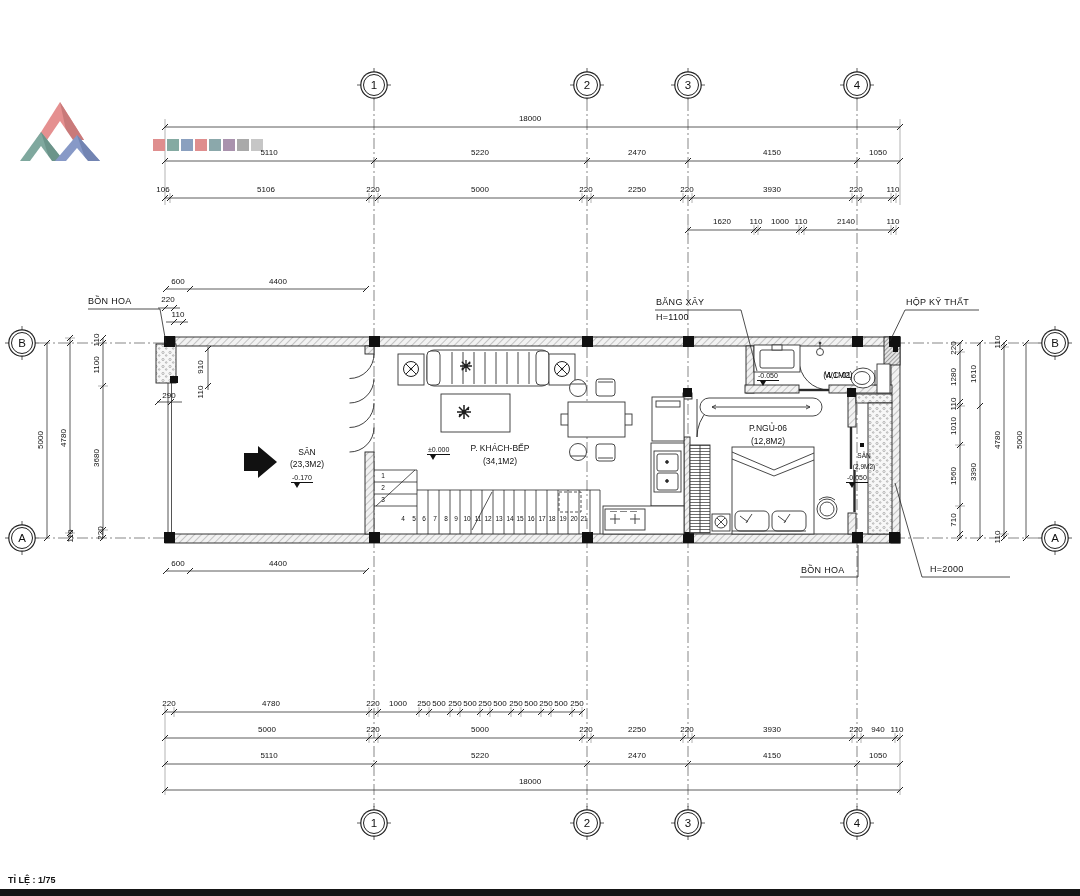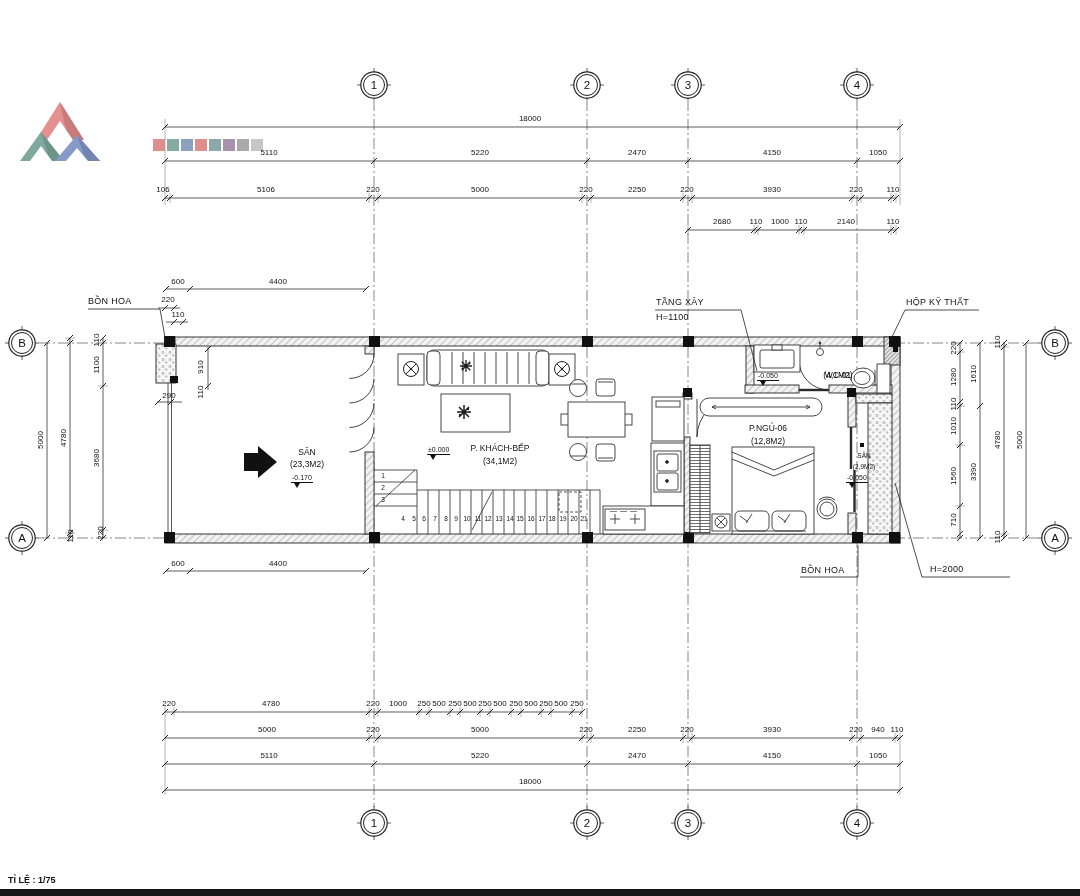--- a/index.html
+++ b/index.html
@@ -303,21 +303,21 @@
 <span class="dim" style="left:163px;top:190px">106</span>
 <span class="dim" style="left:266px;top:190px">5106</span>
 <span class="dim" style="left:373px;top:190px">220</span>
 <span class="dim" style="left:480px;top:190px">5000</span>
 <span class="dim" style="left:586px;top:190px">220</span>
 <span class="dim" style="left:637px;top:190px">2250</span>
 <span class="dim" style="left:687px;top:190px">220</span>
 <span class="dim" style="left:772px;top:190px">3930</span>
 <span class="dim" style="left:856px;top:190px">220</span>
 <span class="dim" style="left:893px;top:190px">110</span>
-<span class="dim" style="left:722px;top:222px">2680</span>
+<span class="dim" style="left:722px;top:222px">1620</span>
 <span class="dim" style="left:756px;top:222px">110</span>
 <span class="dim" style="left:780px;top:222px">1000</span>
 <span class="dim" style="left:801px;top:222px">110</span>
 <span class="dim" style="left:846px;top:222px">2140</span>
 <span class="dim" style="left:893px;top:222px">110</span>
 
 <span class="dim" style="left:169px;top:704px">220</span>
 <span class="dim" style="left:271px;top:704px">4780</span>
 <span class="dim" style="left:373px;top:704px">220</span>
 <span class="dim" style="left:398px;top:704px">1000</span>
@@ -394,21 +394,21 @@
 <span class="lvl" style="left:291px;top:474px">-0.170</span>
 <i class="tri" style="left:294px;top:483px"></i>
 <span class="lvl" style="left:427px;top:446px">±0.000</span>
 <i class="tri" style="left:430px;top:455px"></i>
 <span class="lvl" style="left:757px;top:372px">-0.050</span>
 <i class="tri" style="left:760px;top:381px"></i>
 <span class="lvl" style="left:846px;top:474px">-0.050</span>
 <i class="tri" style="left:849px;top:483px"></i>
 
 <span class="ann" style="left:88px;top:297px">BỒN HOA</span>
-<span class="ann" style="left:656px;top:298px">TẦNG XÂY</span>
+<span class="ann" style="left:656px;top:298px">BẰNG XÂY</span>
 <span class="ann" style="left:656px;top:313px">H=1100</span>
 <span class="ann" style="left:906px;top:298px">HỘP KỸ THẤT</span>
 <span class="ann" style="left:801px;top:566px">BỒN HOA</span>
 <span class="ann" style="left:930px;top:565px">H=2000</span>
 
 <span class="stn" style="left:383px;top:476px">1</span>
 <span class="stn" style="left:383px;top:488px">2</span>
 <span class="stn" style="left:383px;top:500px">3</span>
 <span class="stn" style="left:403px;top:519px">4</span>
 <span class="stn" style="left:414px;top:519px">5</span>

